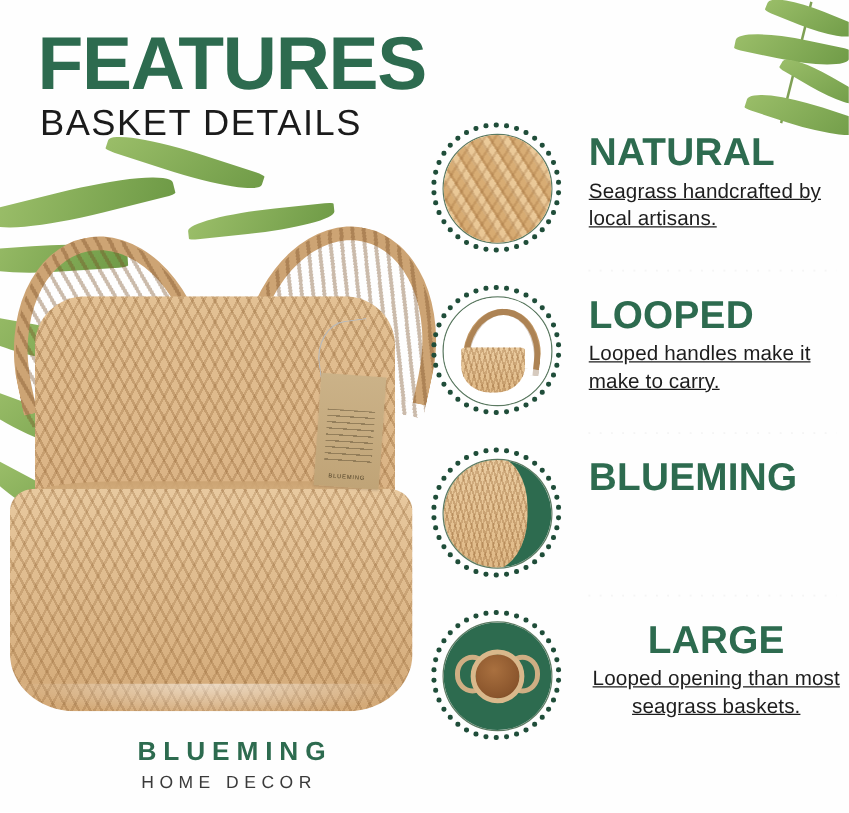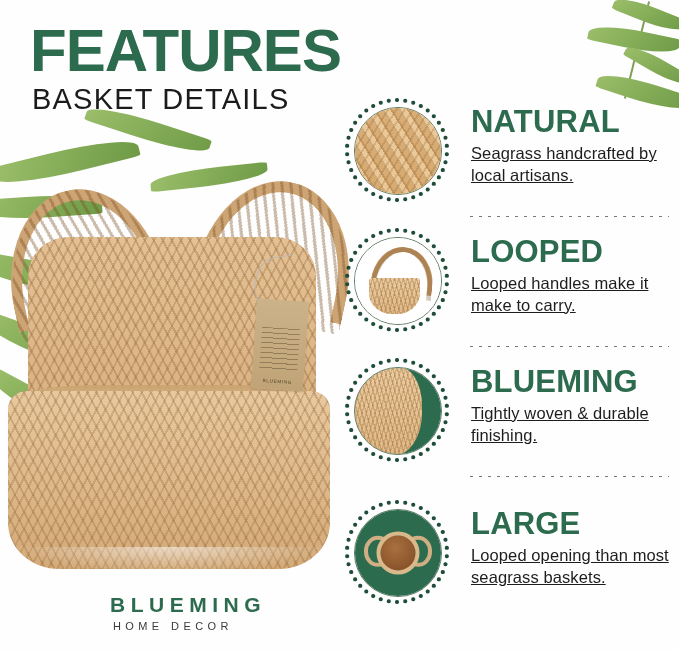--- a/index.html
+++ b/index.html
@@ -22,21 +22,21 @@
   .subtitle {
     font-size:29px; color:#1b1b1b; letter-spacing:1.2px;
     margin:6px 0 0 2px; line-height:1;
   }
 
   
   .features { position:absolute; left:345px; top:98px; width:330px; }
   .feature-row { position:relative; height:112px; display:flex; align-items:flex-start; }
   .feature-row.r2 { margin-top:18px; }
   .feature-row.r3 { margin-top:18px; }
-  .feature-row.r4 { margin-top:30px; }
+  .feature-row.r4 { margin-top:18px;text-align:center; }
 
   .circle-wrap { position:relative; width:104px; height:104px; flex:0 0 104px; }
   .dot-ring { position:absolute; inset:0; }
   .dot-ring i {
     position:absolute; width:3.4px; height:3.4px; border-radius:50%;
     background:#1f4d39; left:50%; top:50%; margin:-1.7px 0 0 -1.7px;
   }
   .photo-circle {
     position:absolute; left:9px; top:9px; width:86px; height:86px;
     border-radius:50%; overflow:hidden; border:1px solid #5c7a62;
@@ -199,21 +199,21 @@
   .leaf.l6 { left:84px;  top:120px; width:128px; height:20px; border-radius:60% 6% 60% 6%; transform:rotate(18deg); }
   .leaf.l7 { left:150px; top:168px; width:118px; height:18px; border-radius:60% 6% 60% 6%; transform:rotate(-6deg); }
 
   
   .logo { position:absolute; left:0; right:0; bottom:18px; text-align:left; padding-left:110px; }
   .logo-name {
     font-size:21px; font-weight:bold; color:#2d6b4f;
     letter-spacing:5.5px; line-height:1;
   }
   .logo-sub {
-    font-size:11px; color:#3a3a3a; letter-spacing:4.4px;
+    font-size:14px; color:#3a3a3a; letter-spacing:4.4px;
     margin-top:6px; line-height:1; padding-left:3px;
   }
 </style>
 </head>
 <body>
 
 <div id="stage">
 
   <div>
     <div class="branch"></div>
@@ -415,21 +415,20 @@
           <div class="photo-inner">
             <div class="greenfill"></div>
             <div class="durable-shape">
               <div class="weave fine"></div>
             </div>
           </div>
         </div>
       </div>
       <div class="feature-text">
         <div class="feature-head">BLUEMING</div>
-        <div class="feature-desc">Tightly woven &amp; durable finishing.</div>
       </div>
     </div>
 
     <div class="feature-row r4">
       <div class="circle-wrap">
         <div class="dot-ring">
             <i style="transform: translate(0px, -50px);"></i>
             <i style="transform: translate(8.23px, -49.32px);"></i>
             <i style="transform: translate(16.23px, -47.29px);"></i>
             <i style="transform: translate(23.8px, -43.97px);"></i>

